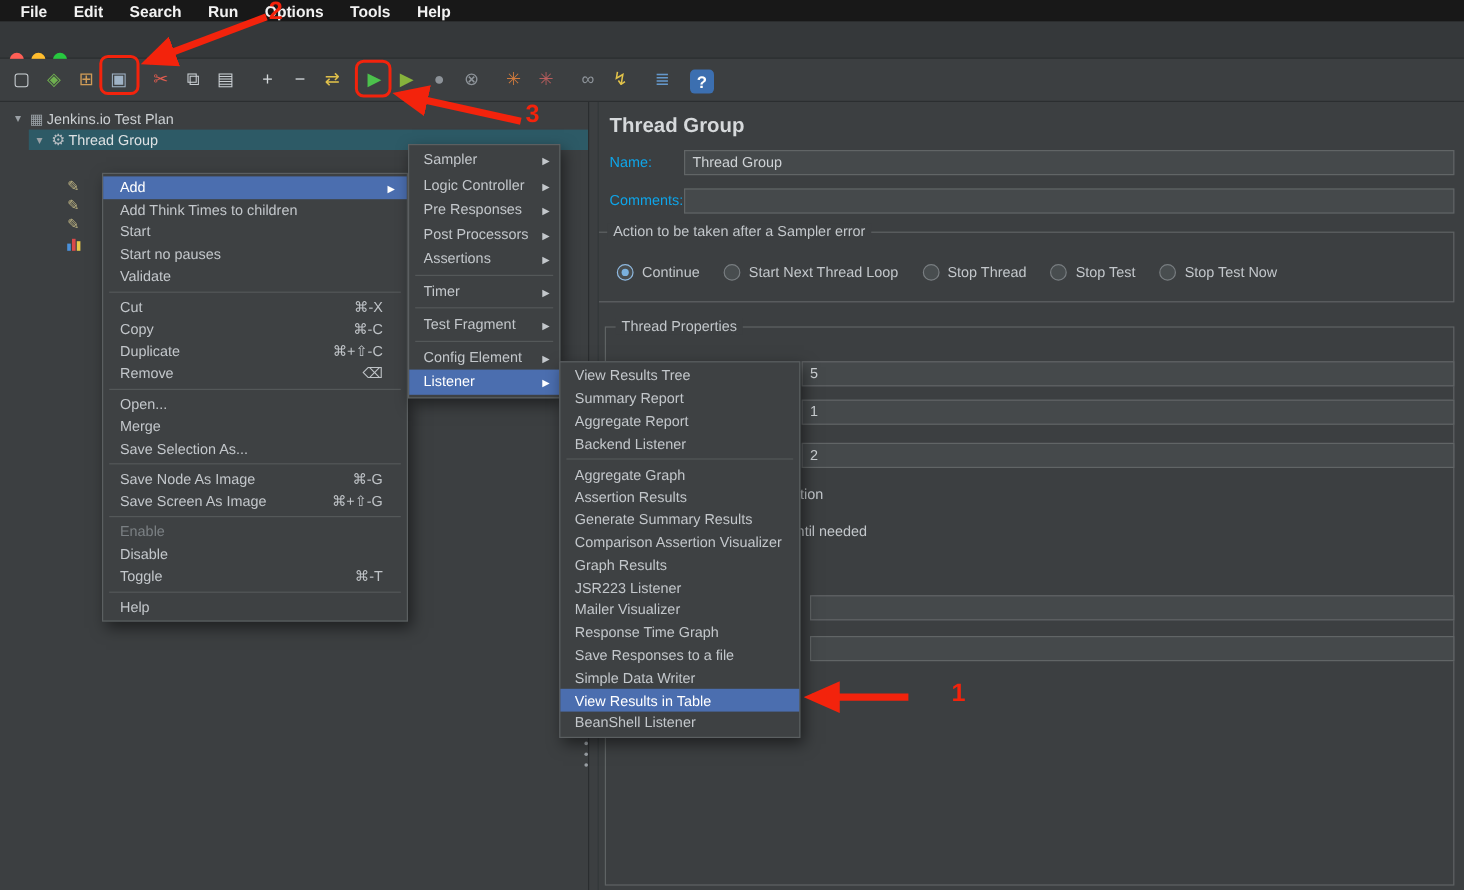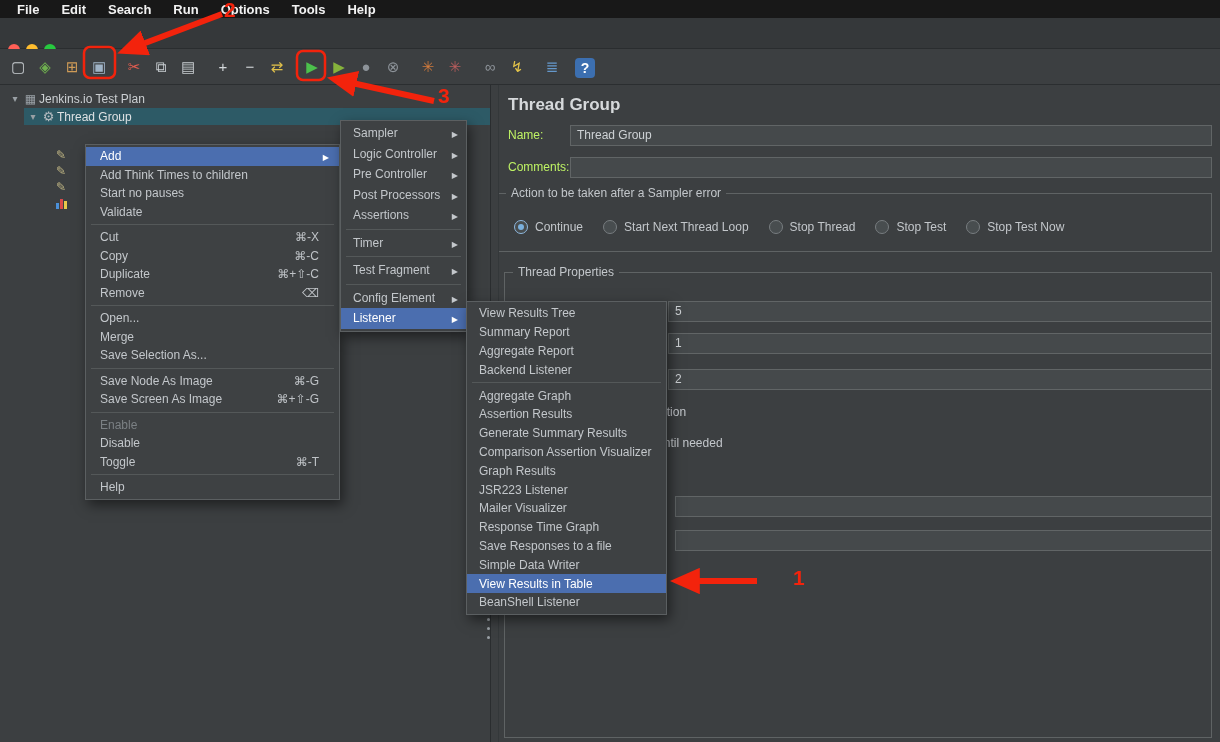--- a/index.html
+++ b/index.html
@@ -60,21 +60,21 @@
   .mi-arrow{width:10px;text-align:right;}
   .mi.has-submenu .mi-arrow::after{content:"▶";font-size:8px;}
   .mi.selected{background:#4b6eaf;color:#fff;}
   .mi.selected .mi-short{color:#fff;}
   .mi.disabled{color:#7b8084;}
   .mi.separator{display:block;height:7px;padding:0 5px;}
   .mi.separator::after{content:"";display:block;border-top:1px solid #545859;margin-top:3px;}
   
   .config{position:absolute;top:85px;left:497px;right:0;bottom:0;background:#3c3f41;z-index:1;font-size:12px;}
   .cfg-title{position:absolute;left:11px;top:10px;font-size:17px;font-weight:600;color:#d6d9db;}
-  .lbl{position:absolute;line-height:21px;color:#bef264;}
+  .lbl{position:absolute;line-height:21px;color:#0ea5e9;}
   .field{position:absolute;height:21px;line-height:19px;background:#45494b;border:1px solid #616566;
          box-sizing:border-box;padding:0 6px;color:#ced2d5;}
   .grpbox{position:absolute;border:1px solid #5f6364;}
   .grp-title{position:absolute;top:-8px;left:8px;background:#3c3f41;padding:0 5px;white-space:nowrap;}
   .radio-row{position:absolute;left:16px;top:26px;display:flex;gap:20px;align-items:flex-start;}
   .radio-item{display:flex;align-items:center;white-space:nowrap;}
   .radio{position:relative;width:14px;height:14px;border-radius:50%;background:#484d4f;
          border:1px solid #787d80;margin-right:7px;box-sizing:border-box;}
   .radio-item.selected .radio{border-color:#8fb9e0;}
   .radio-item.selected .radio::after{content:"";position:absolute;left:3px;top:3px;width:6px;height:6px;
@@ -305,20 +305,25 @@
       <span class="mi-short"></span>
       <span class="mi-arrow"></span>
     </div>
 
     <div class="mi">
       <span class="mi-label">Add Think Times to children</span>
       <span class="mi-short"></span>
       <span class="mi-arrow"></span>
     </div>
 
+    <div class="mi">
+      <span class="mi-label">Start</span>
+      <span class="mi-short"></span>
+      <span class="mi-arrow"></span>
+    </div>
 
     <div class="mi">
       <span class="mi-label">Start no pauses</span>
       <span class="mi-short"></span>
       <span class="mi-arrow"></span>
     </div>
 
     <div class="mi">
       <span class="mi-label">Validate</span>
       <span class="mi-short"></span>
@@ -441,21 +446,21 @@
       <span class="mi-label">Sampler</span>
       <span class="mi-arrow"></span>
     </div>
 
     <div class="mi has-submenu">
       <span class="mi-label">Logic Controller</span>
       <span class="mi-arrow"></span>
     </div>
 
     <div class="mi has-submenu">
-      <span class="mi-label">Pre Controller</span>
+      <span class="mi-label">Pre Responses</span>
       <span class="mi-arrow"></span>
     </div>
 
     <div class="mi has-submenu">
       <span class="mi-label">Post Processors</span>
       <span class="mi-arrow"></span>
     </div>
 
     <div class="mi has-submenu">
       <span class="mi-label">Assertions</span>

